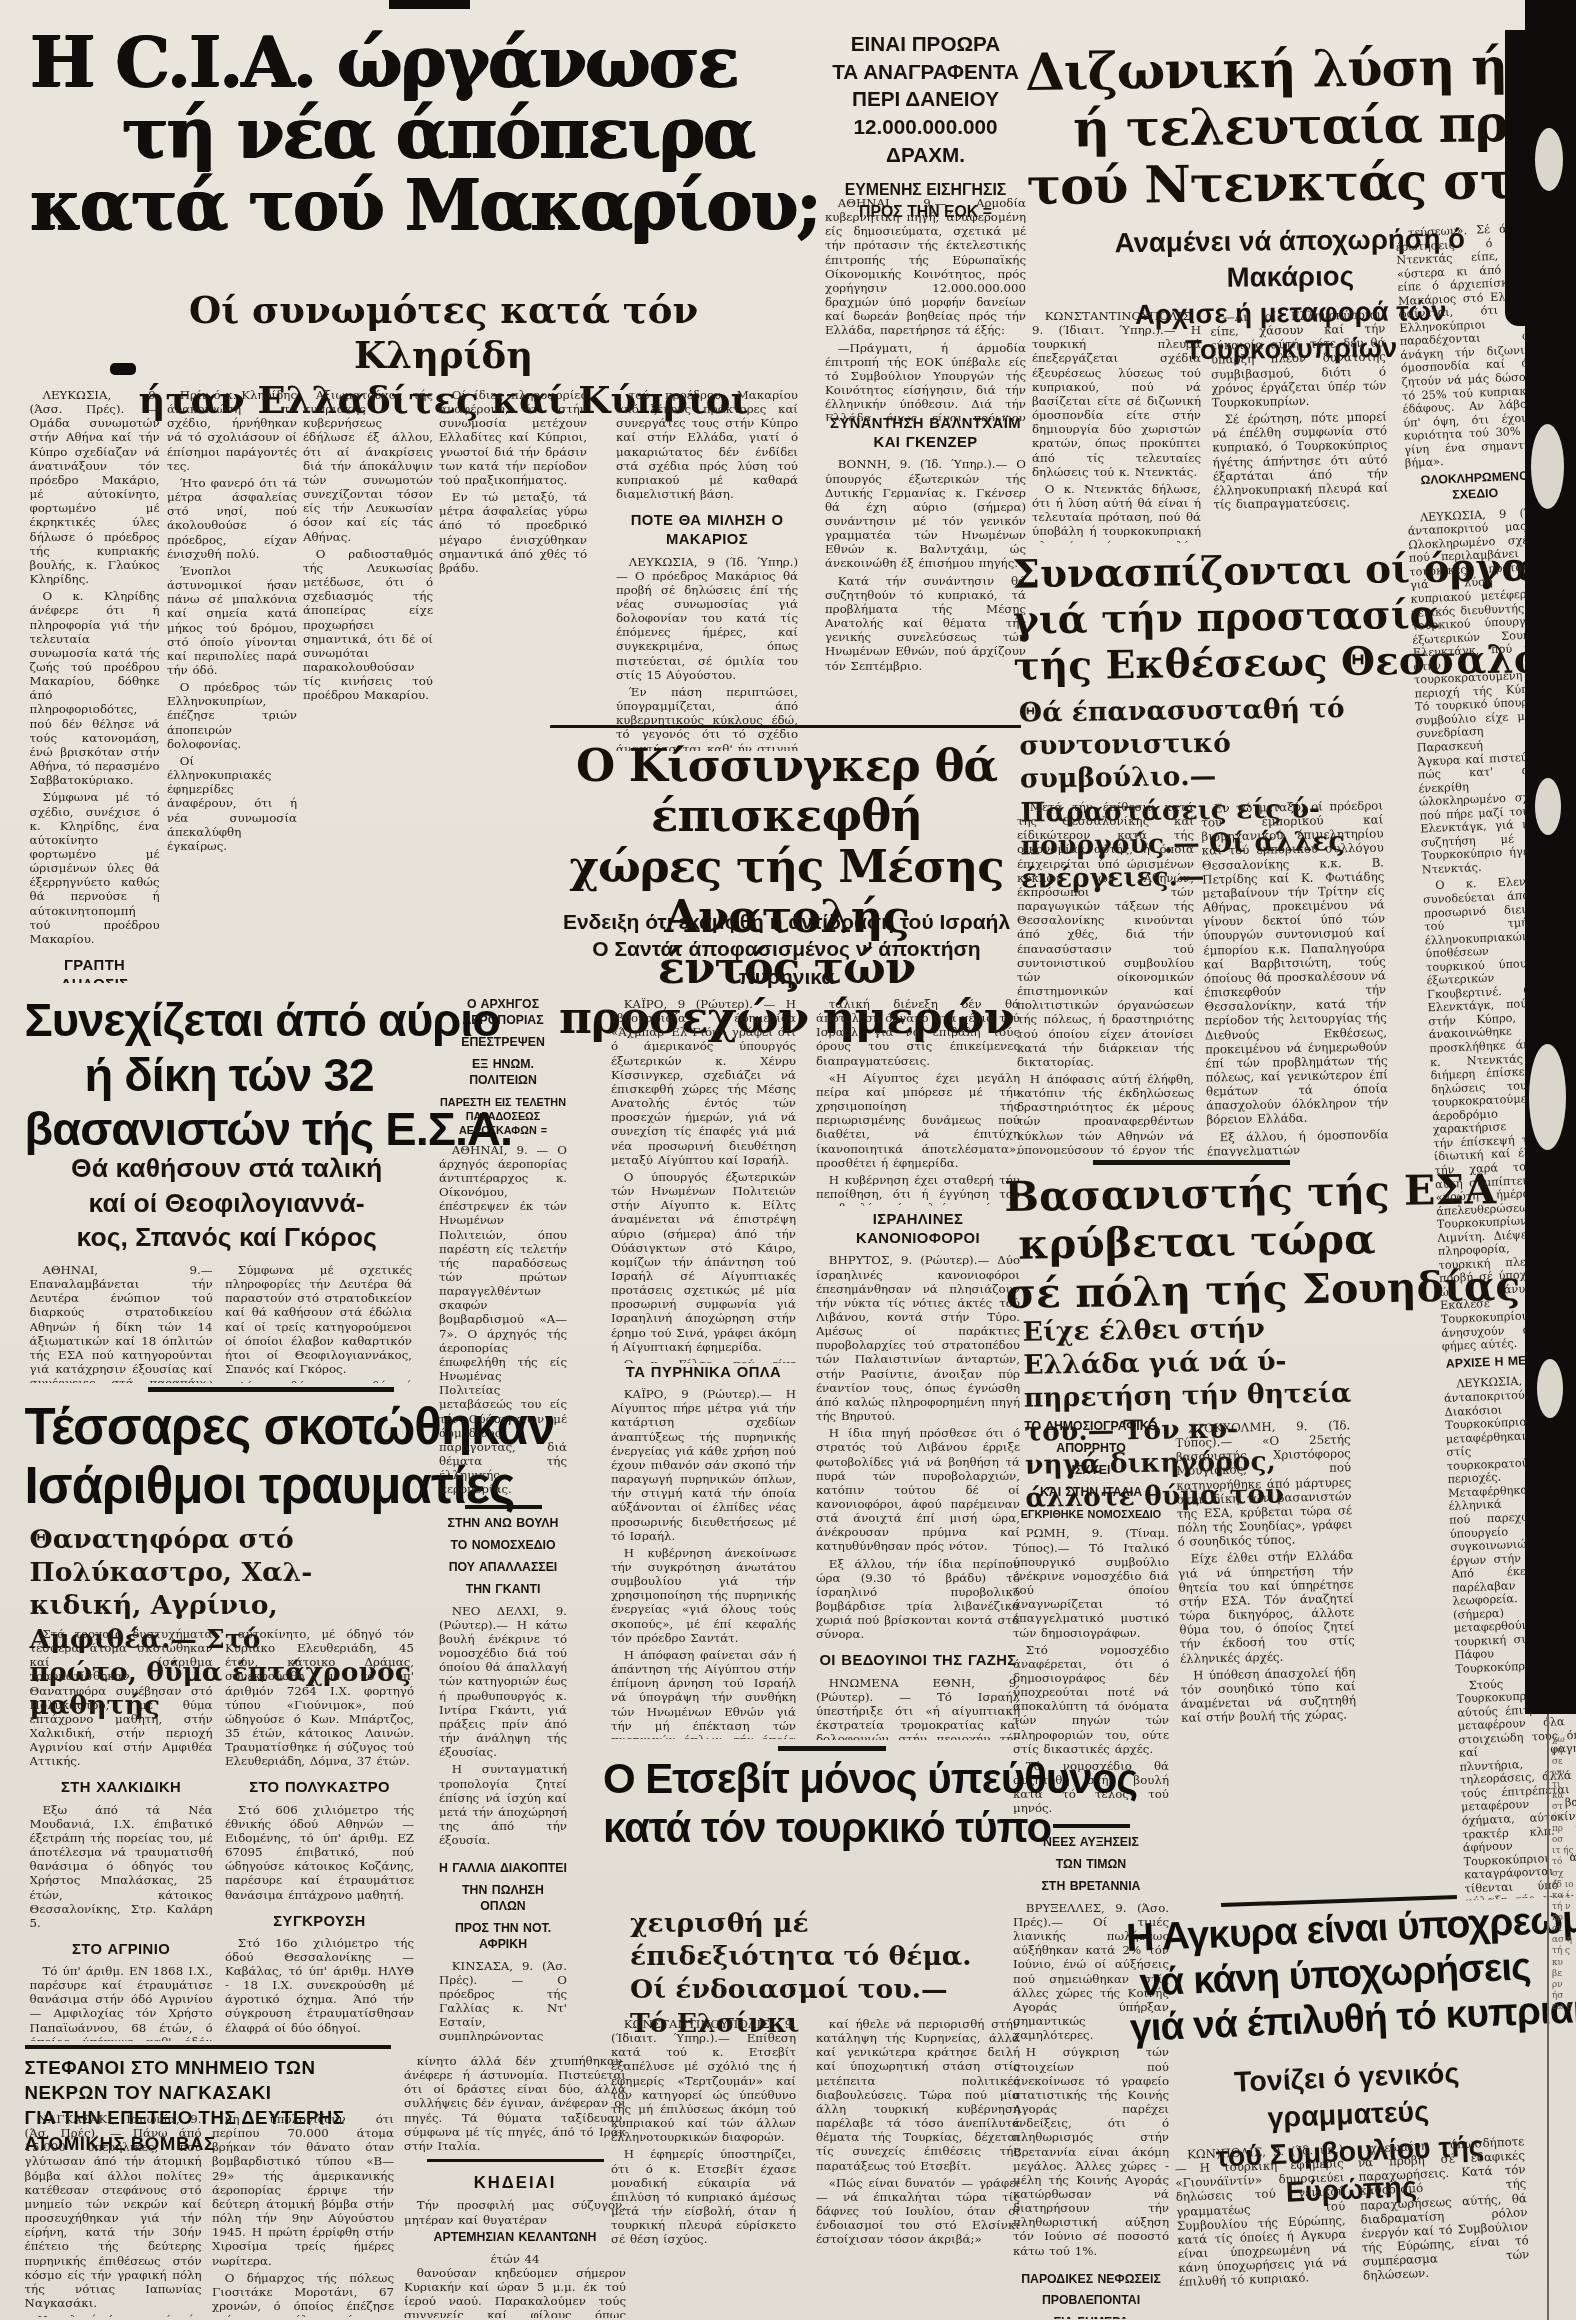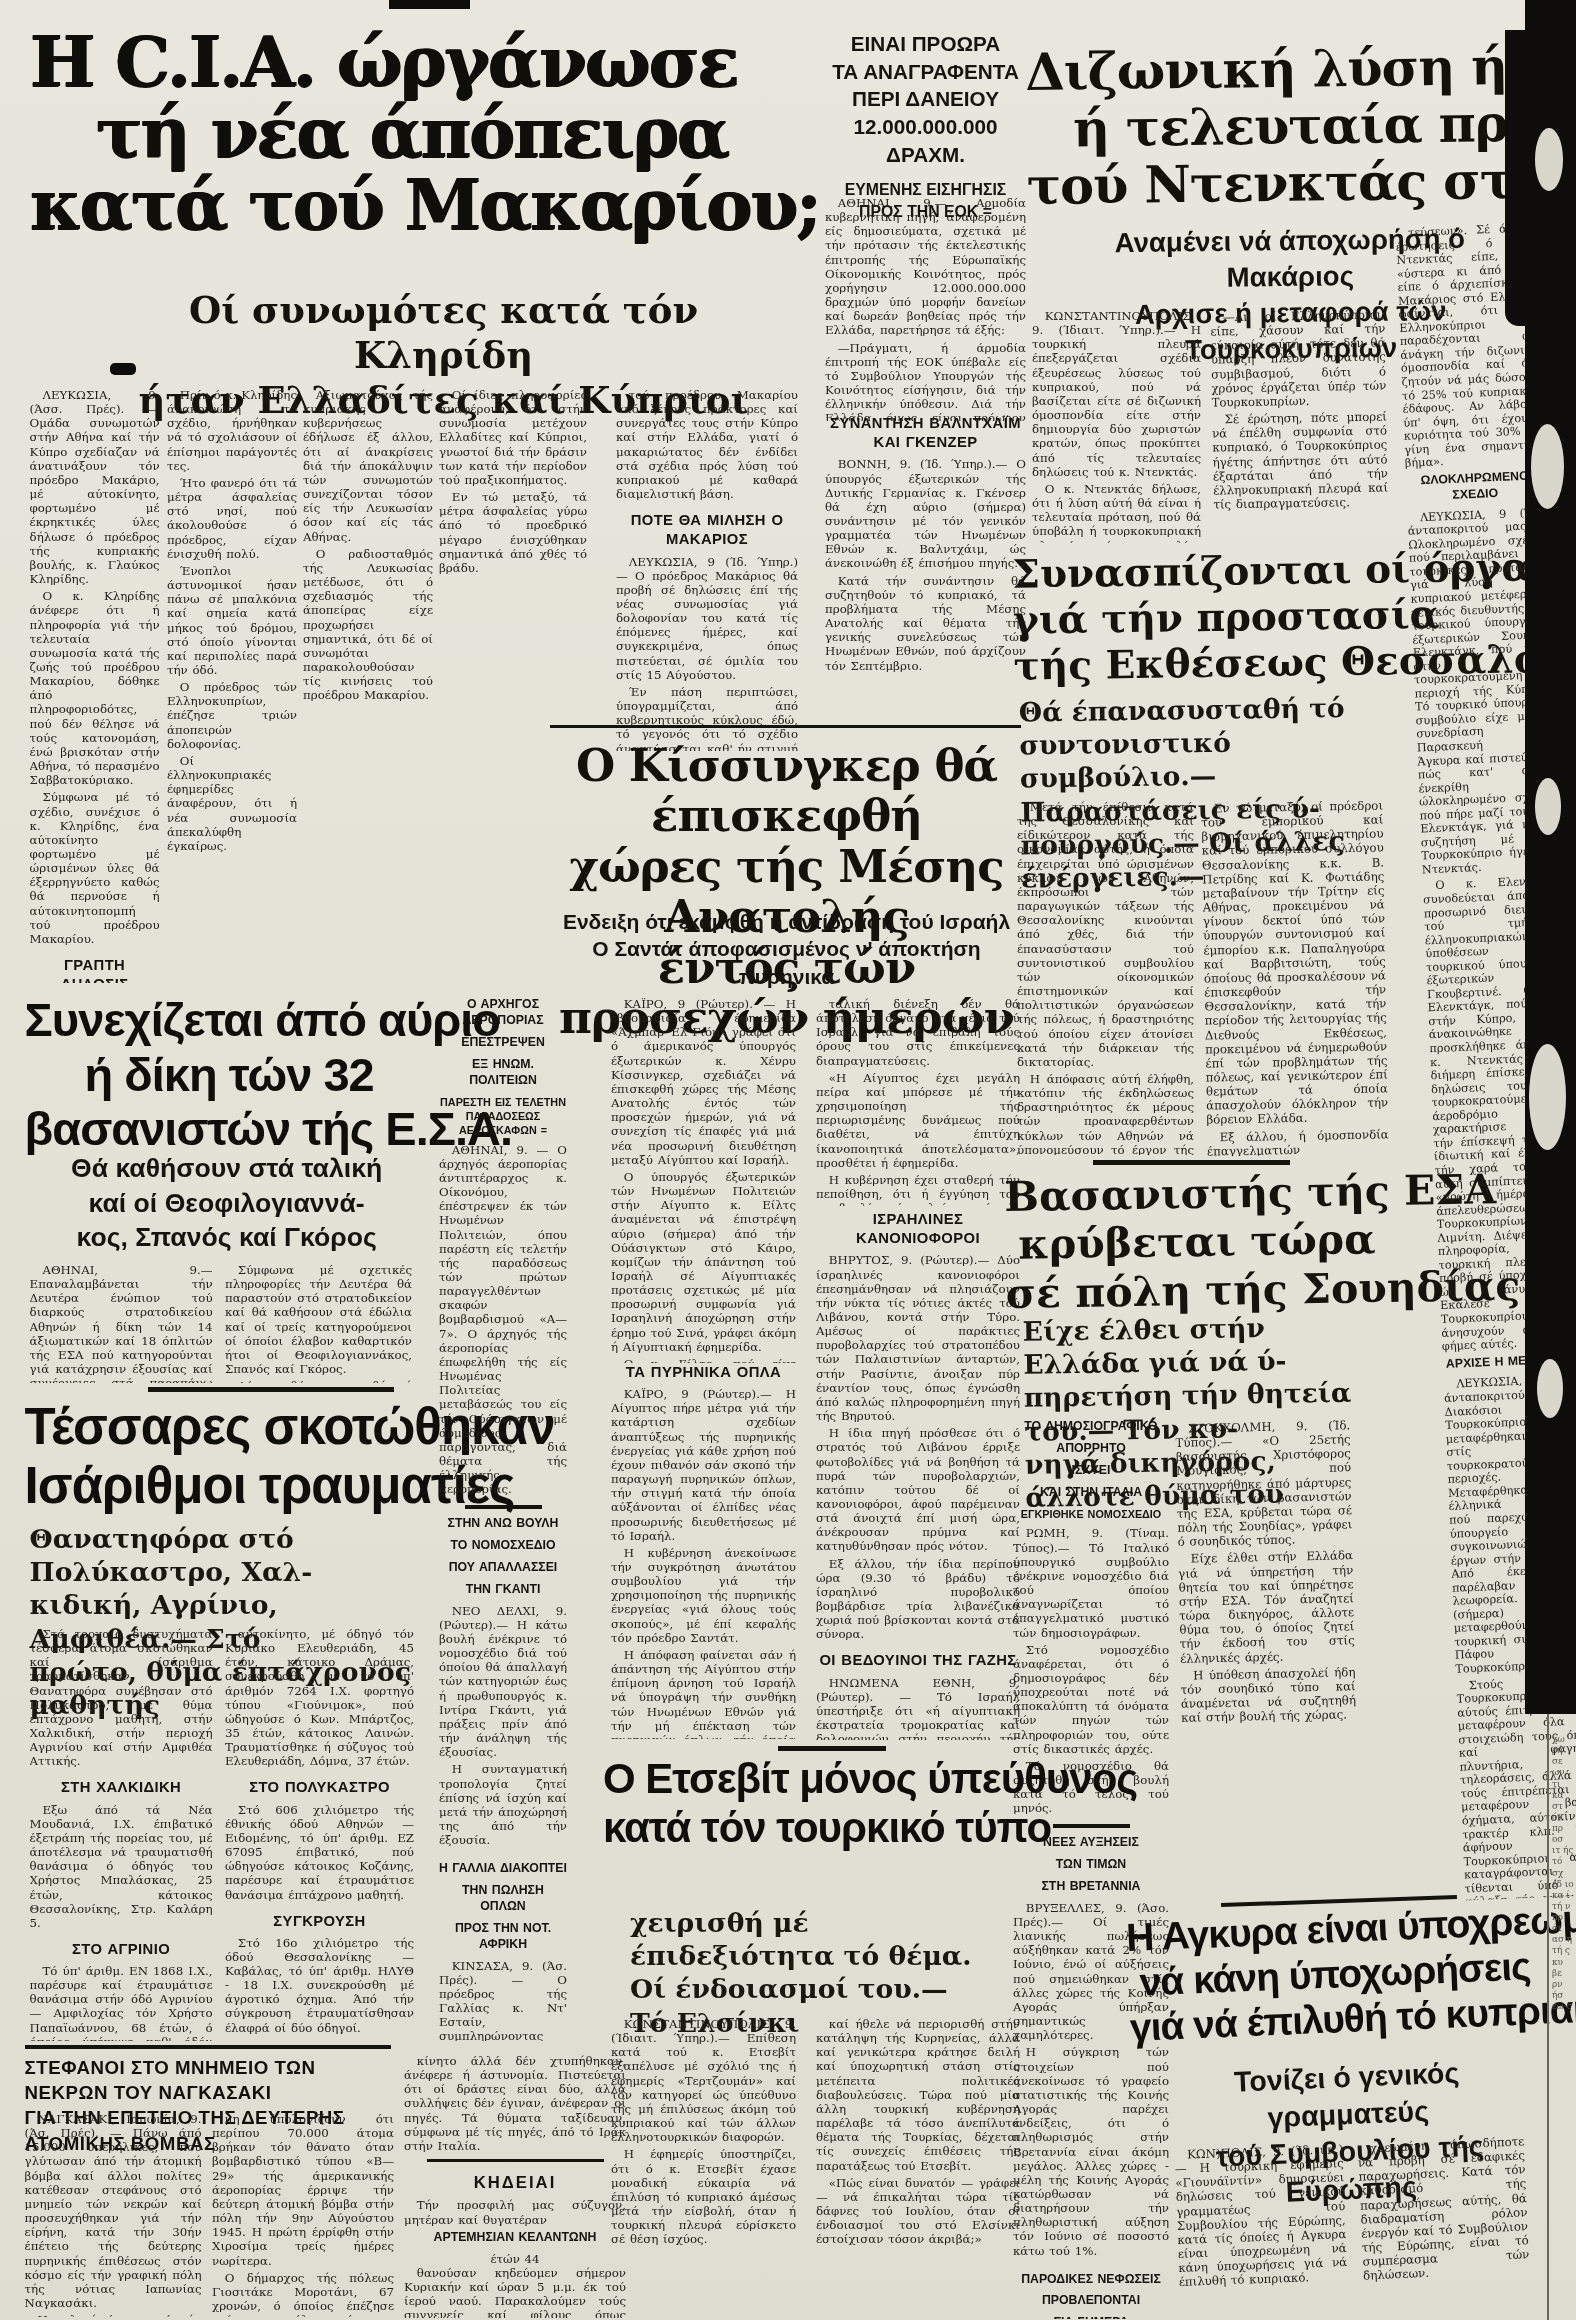--- a/index.html
+++ b/index.html
@@ -29,21 +29,21 @@
   .caps-head{font:bold 18.7px/1.35 "Liberation Sans",sans-serif;color:#12100b;letter-spacing:0.5px;}
   .band{position:absolute;background:#0f0d0b;}
   .blob{position:absolute;background:#d9d6cb;border-radius:50%;}
   .edge-text{font:8.9px/1.25 "DejaVu Serif",serif;color:#57524a;overflow:hidden;}
 </style>
 </head>
 <body>
 
 <div class="abs" style="left:29.6px;top:25.6px;">
   <div class="h-cia">Η C.I.A. ώργάνωσε</div>
-  <div class="h-cia" style="margin-left:66px;">τή νέα άπόπειρα</div>
+  <div class="h-cia" style="margin-left:92px;">τή νέα άπόπειρα</div>
   <div class="h-cia">κατά τού Μακαρίου;</div>
 </div>
 <div class="abs sub-serif" style="left:94px;top:288px;width:699px;">
   <div>Οί συνωμότες κατά τόν Κληρίδη</div>
   <div>ήταν Ελλαδίτες καί Κύπριοι</div>
 </div>
 
 <div class="col" style="left:29.6px;top:388px;width:130px;height:595px;">
   <div>
       <p>ΛΕΥΚΩΣΙΑ, 9. (Άσσ. Πρές). — Ομάδα συνωμοτών στήν Αθήνα καί τήν Κύπρο σχεδίαζαν νά άνατινάξουν τόν πρόεδρο Μακάριο, μέ αύτοκίνητο, φορτωμένο μέ έκρηκτικές ύλες δήλωσε ό πρόεδρος τής κυπριακής βουλής, κ. Γλαύκος Κληρίδης.</p>

